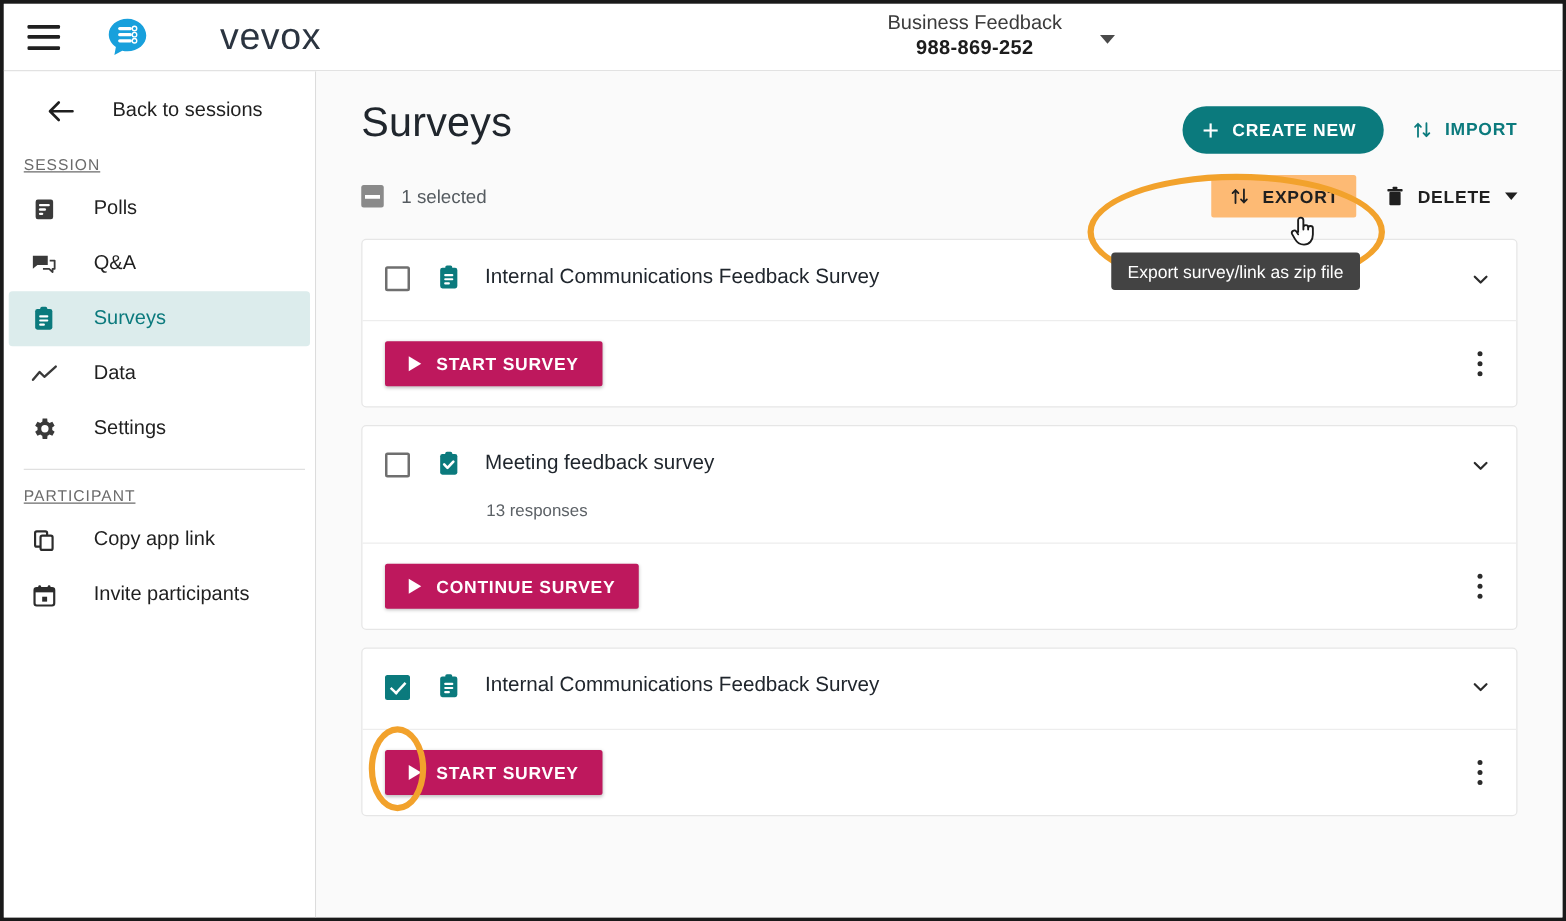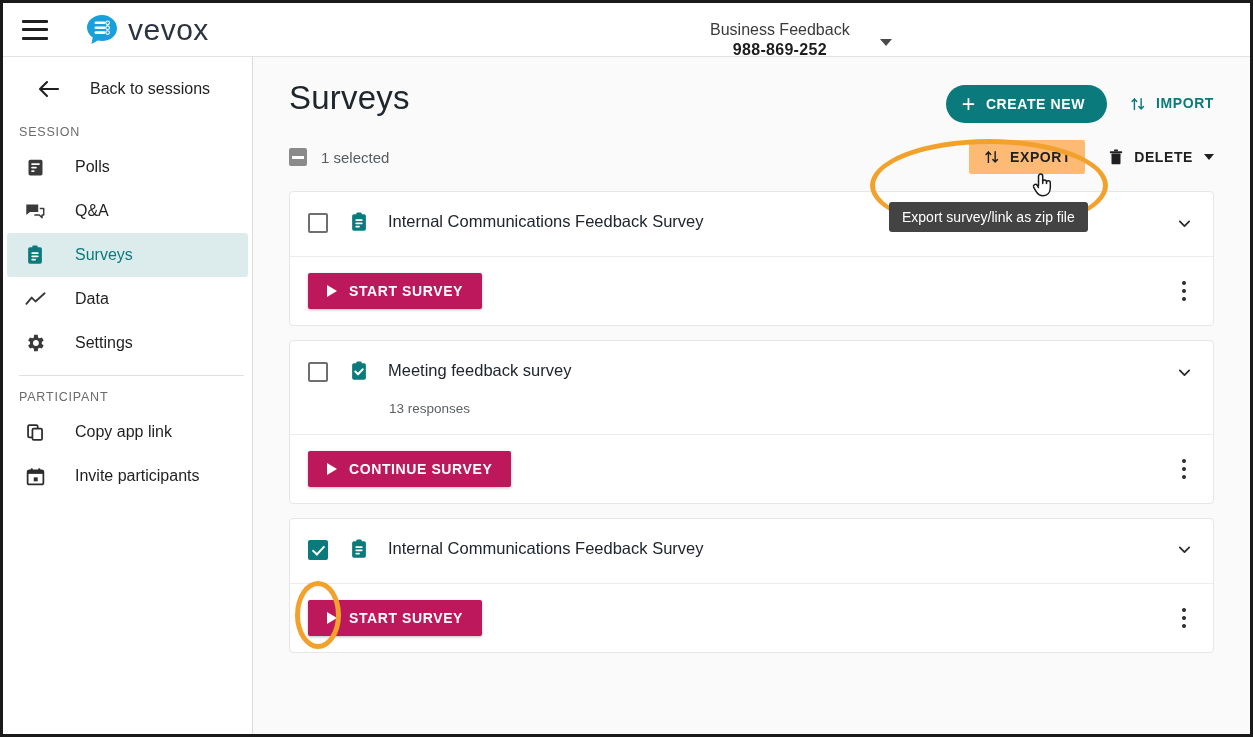--- a/index.html
+++ b/index.html
@@ -44,33 +44,34 @@
     height: 3px;
     width: 100%;
     background: #202020;
     border-radius: 1px;
   }
   .brand {
     display: flex;
     align-items: center;
     margin-left: 37px;
     cursor: pointer;
+    gap: 48px;
   }
   .brand-mark { width: 34px; height: 34px; }
   .brand-text {
     font-size: 30px;
     color: #2b3440;
     letter-spacing: 0.5px;
     margin-left: 9px;
     font-weight: 400;
   }
   .session-block {
     position: absolute;
     left: 707px;
-    top: 17px;
+    top: 6px;
     display: flex;
     align-items: center;
     cursor: pointer;
   }
   .session-names { text-align: center; line-height: 1.25; }
   .session-title { font-size: 16px; color: #3b3b3b; font-weight: 400; }
   .session-code { font-size: 16px; color: #1d1d1d; font-weight: 700; letter-spacing: 0.3px; }
   .session-caret {
     width: 0; height: 0;
     border-left: 6px solid transparent;
@@ -100,20 +101,21 @@
   }
   .back-arrow { width: 26px; height: 26px; flex: 0 0 26px; }
   .back-label { font-size: 16px; color: #1f1f1f; margin-left: 28px; font-weight: 400; }
   .section-label {
     font-size: 12.5px;
     color: #6b6b6b;
     letter-spacing: 0.8px;
     padding-left: 16px;
     margin-top: 14px;
     margin-bottom: 6px;
+    text-decoration: underline;
   }
   .nav-item {
     display: flex;
     align-items: center;
     height: 44px;
     padding-left: 16px;
     cursor: pointer;
     margin: 0 4px;
     border-radius: 3px;
   }

